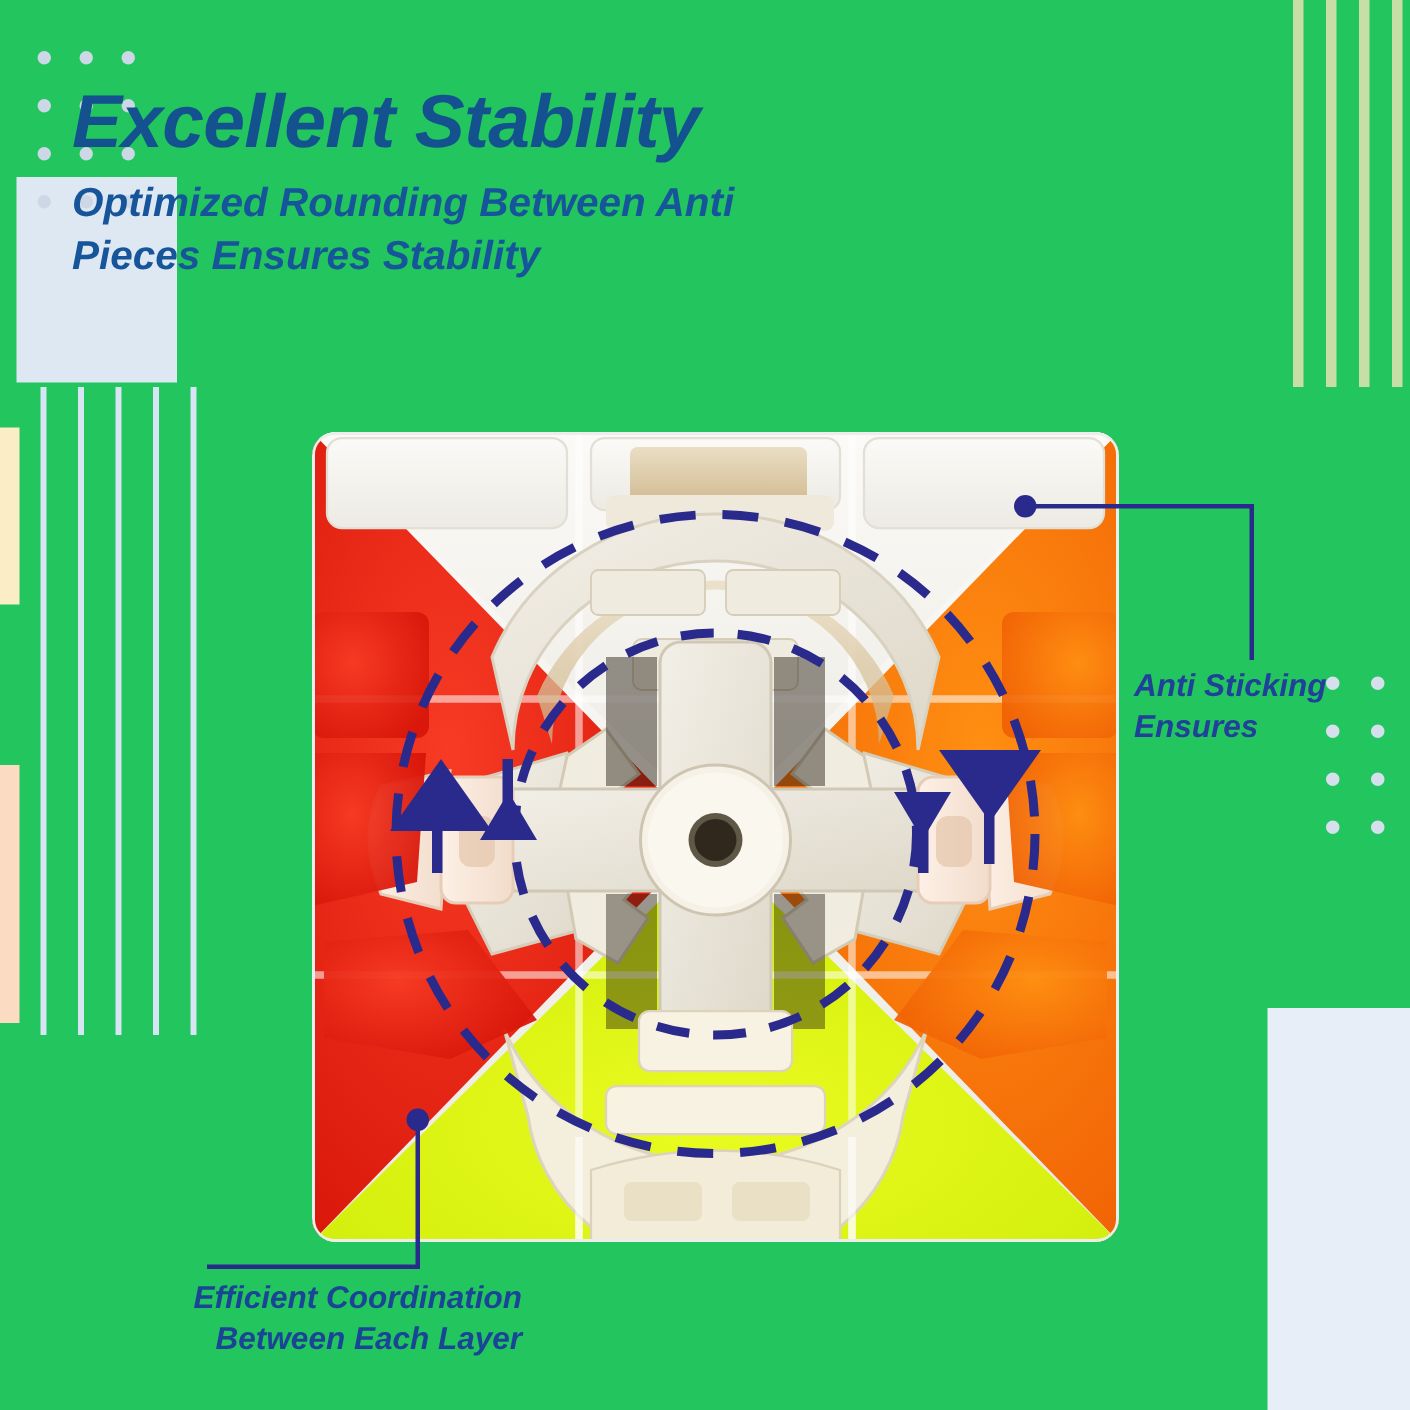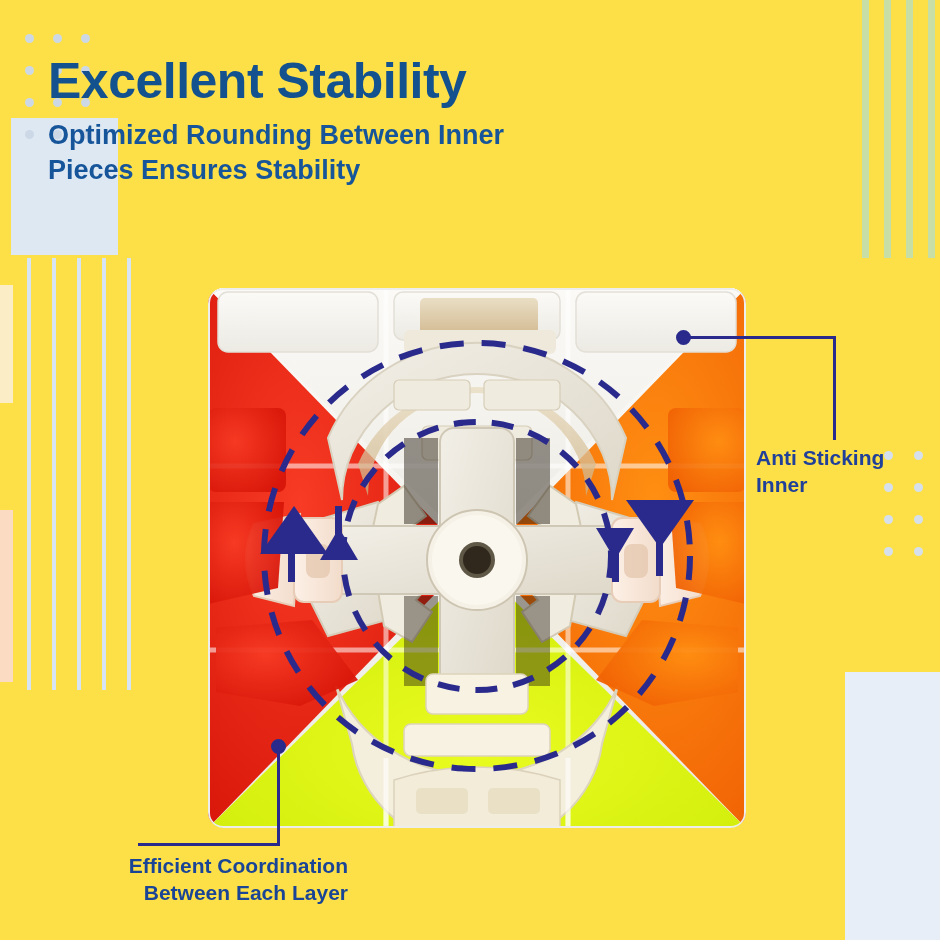--- a/index.html
+++ b/index.html
@@ -3,21 +3,21 @@
 <meta charset="utf-8">
 <style>
   html,body{margin:0;padding:0;}
   body{
     width:940px;height:940px;
     background:#ffffff;
     font-family:"Liberation Sans", sans-serif;
     overflow:hidden;
     position:relative;
   }
-  #stage{position:absolute;left:0;top:0;width:940px;height:940px;overflow:hidden;background:#fde047;}
+  #stage{position:absolute;left:0;top:0;width:940px;height:940px;overflow:hidden;background:#22c55e;font-style:italic;}
 
   
   .deco{position:absolute;pointer-events:none;}
 
   .blue-block{left:11px;top:118px;width:107px;height:137px;background:#dee8f3;}
   .vline{width:4px;background:#d7e4f4;}
   .gstripe{width:7px;background:#c7dfa7;}
 
   .yellow-block{left:0px;top:285px;width:13px;height:118px;background:#fbeec6;}
   .peach-block{left:0px;top:510px;width:13px;height:172px;background:#fbdcc2;}
@@ -101,21 +101,21 @@
       <div class="dot lite" style="left: 884px; top: 483px;"></div>
       <div class="dot lite" style="left: 914px; top: 483px;"></div>
       <div class="dot lite" style="left: 884px; top: 515px;"></div>
       <div class="dot lite" style="left: 914px; top: 515px;"></div>
       <div class="dot lite" style="left: 884px; top: 547px;"></div>
       <div class="dot lite" style="left: 914px; top: 547px;"></div>
     </div>
 
   <div id="headings">
     <h1 id="title">Excellent Stability</h1>
-    <p id="subtitle">Optimized Rounding Between Inner Pieces Ensures Stability</p>
+    <p id="subtitle">Optimized Rounding Between Anti Pieces Ensures Stability</p>
   </div>
 
   <div id="cube-wrap">
     <svg id="cube" viewBox="0 0 538 540">
       <defs>
         <clipPath id="cubeclip">
             <rect x="0" y="0" width="538" height="540" rx="14"></rect>
           </clipPath>
         <radialGradient id="gRed" cx="35%" cy="40%" r="75%">
           <stop offset="0%" stop-color="#f73b24"></stop>
@@ -276,21 +276,21 @@
     </svg>
   </div>
 
   <div class="leader">
     <div class="lead-dot" style="left:676px;top:330px;"></div>
     <div class="lead-h" style="left:688px;top:336px;width:148px;"></div>
     <div class="lead-v" style="left:833px;top:336px;height:104px;"></div>
   </div>
   <div id="anno-right" class="anno">
     <div>Anti Sticking</div>
-    <div>Inner</div>
+    <div>Ensures</div>
   </div>
 
   <div class="leader">
     <div class="lead-dot" style="left:271px;top:739px;"></div>
     <div class="lead-v" style="left:277px;top:748px;height:98px;"></div>
     <div class="lead-h" style="left:138px;top:843px;width:142px;"></div>
   </div>
   <div id="anno-left" class="anno">
     <div>Efficient Coordination</div>
     <div>Between Each Layer</div>

